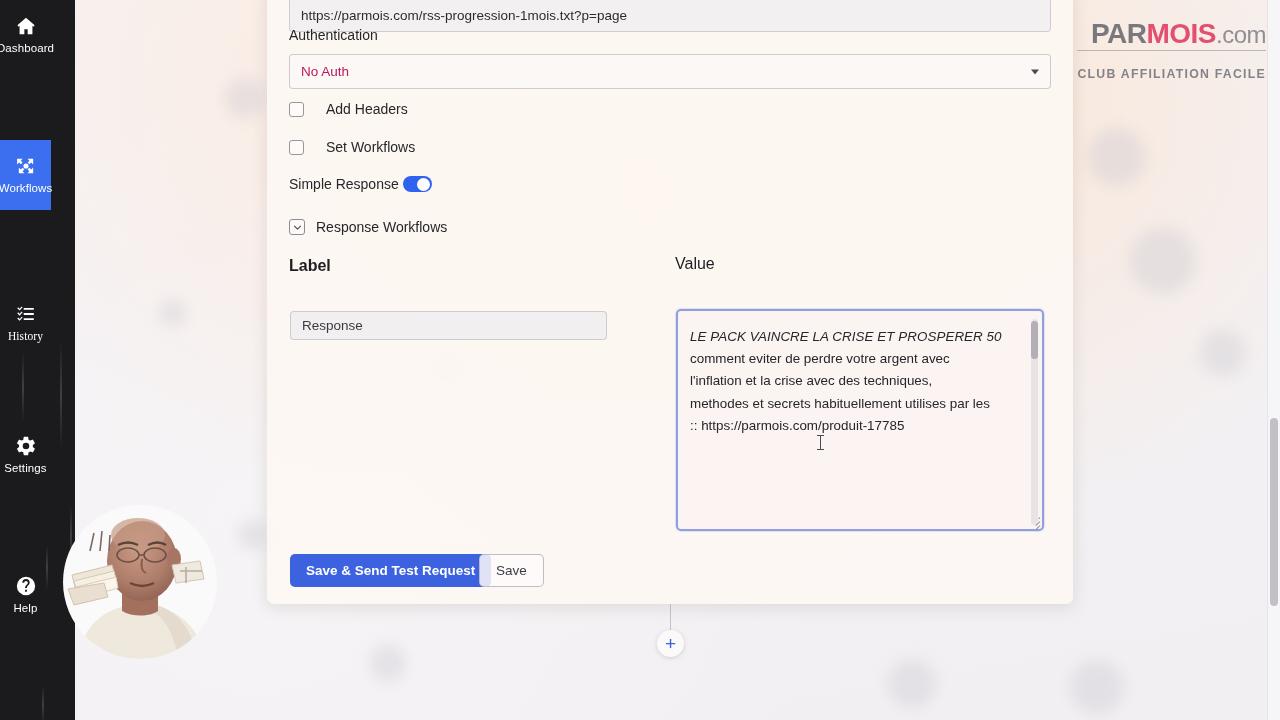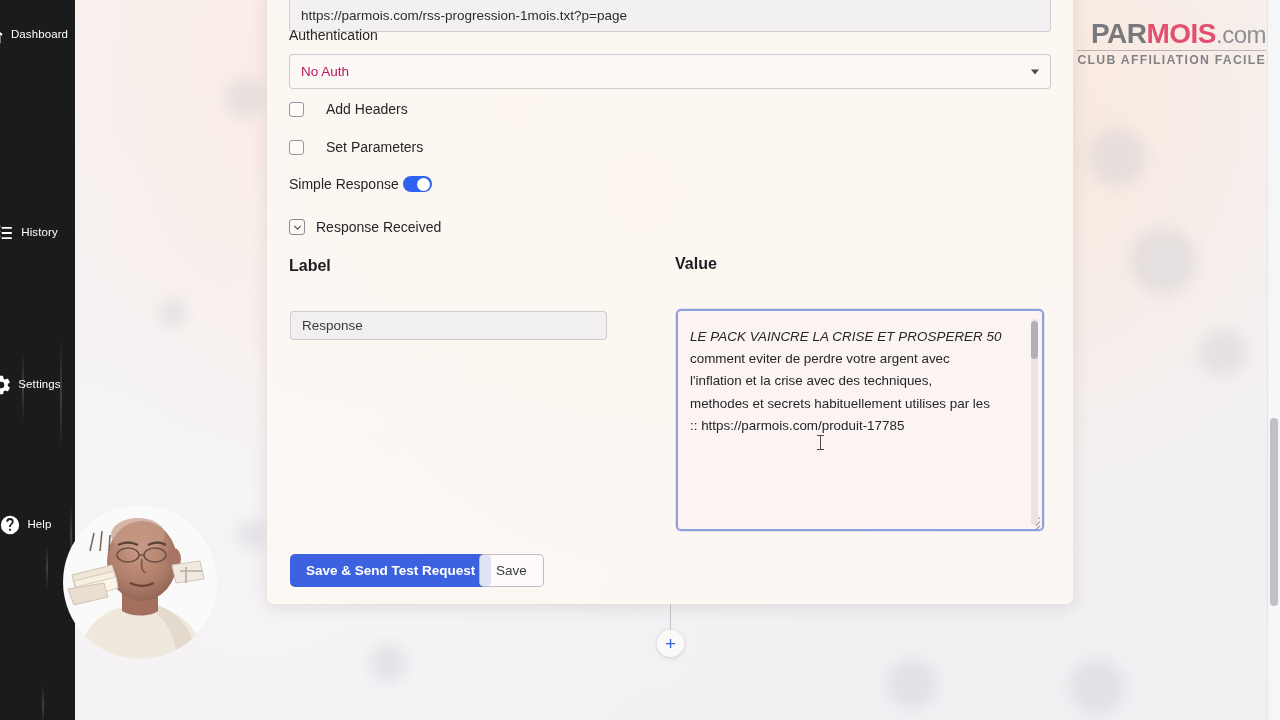--- a/index.html
+++ b/index.html
@@ -46,20 +46,21 @@
     width: 75px;
     height: 720px;
     background: #1b1b1d;
     z-index: 40;
   }
   .nav-item {
     position: relative;
     width: 51px;
     height: 70px;
     display: flex;
+    flex-direction: column;
     align-items: center;
     justify-content: center;
     gap: 6px;
     color: #ffffff;
     cursor: pointer;
   }
   .nav-item.active { background: #3b6ff0; }
   .nav-ico { width: 22px; height: 22px; display: block; }
   .nav-ico svg { width: 22px; height: 22px; display: block; fill: #fff; }
   .nav-label {
@@ -196,21 +197,21 @@
     background: rgba(255,255,255,0.3);
     display: flex;
     align-items: center;
     justify-content: center;
     flex: none;
   }
   .expander-box svg { width: 9px; height: 9px; display: block; }
   .expander-label { font-size: 14px; color: #26262a; }
 
   .col-label-left  { left: 22px; top: 271px; font-weight: 700; }
-  .col-label-right { left: 408px; top: 269px; font-weight: 700; }
+  .col-label-right { left: 408px; top: 269px; font-weight: 400; }
   .col-label-left, .col-label-right {
     position: absolute;
     font-size: 16px;
     color: #1e1e22;
   }
 
   .text-input {
     position: absolute;
     left: 23px; top: 325px;
     width: 317px;
@@ -364,21 +365,21 @@
   .logo-main .mid { color: #e24266; }
   .logo-main .dot { color: #6f6f74; }
   .logo-main .tld { font-size: 24px; font-weight: 400; color: #87878d; }
   .logo-sub {
     margin-top: 2px;
     font-size: 12.3px;
     font-weight: 700;
     letter-spacing: 1.25px;
     color: #7a7a80;
     border-top: 1px solid rgba(130,128,135,0.55);
-    padding-top: 2px;
+    padding-top: 16px;
     white-space: nowrap;
   }
 
   
   #webcam {
     position: absolute;
     left: 60px; top: 505px;
     width: 160px; height: 155px;
     border-radius: 50%;
     overflow: hidden;
@@ -433,22 +434,30 @@
 
     <div class="nav-item" style="top:0;">
       <span class="nav-ico">
         <svg viewBox="0 0 24 24">
             <path d="M12 3 2.6 11.2l1.3 1.5L5 11.8V21h5.2v-5.4h3.6V21H19v-9.2l1.1.9 1.3-1.5L12 3z"></path>
           </svg>
       </span>
       <span class="nav-label">Dashboard</span>
     </div>
 
-
-    <div class="nav-item" style="top:128px;">
+    <div class="nav-item active" style="top:70px;">
+      <span class="nav-ico">
+        <svg viewBox="0 0 24 24">
+            <path d="M12 9.2a2.8 2.8 0 1 0 0 5.6 2.8 2.8 0 0 0 0-5.6zM4.2 4.2h4.2L6.3 6.3l2 2-1.9 1.9-2-2-2.1 2.1V4.2zm11.4 0h4.2v6.1l-2.1-2.1-2 2-1.9-1.9 2-2-2.1-2.1zM4.2 19.8v-6.1l2.1 2.1 2-2 1.9 1.9-2 2 2.1 2.1H4.2zm15.6 0h-6.2l2.1-2.1-2-2 1.9-1.9 2 2 2.2-2.1v6.1z"></path>
+          </svg>
+      </span>
+      <span class="nav-label">Workflows</span>
+    </div>
+
+    <div class="nav-item" style="top:148px;font-family:Liberation Serif, serif;">
       <span class="nav-ico">
         <svg viewBox="0 0 24 24">
           <path d="M9.5 5.4h11v2h-11zM9.5 11h11v2h-11zM9.5 16.6h11v2h-11z"></path>
           <path d="M3.4 4.6 5 6.2l2.4-2.5.9.9L5 8.2 2.5 5.6zM3.4 10.2 5 11.8l2.4-2.5.9.9L5 13.8l-2.5-2.6zM3.4 15.8 5 17.4l2.4-2.5.9.9L5 19.4l-2.5-2.6z"></path>
         </svg>
       </span>
       <span class="nav-label">History</span>
     </div>
 
     <div class="nav-item" style="top:210px;">
@@ -482,37 +491,37 @@
         <span class="select-caret"></span>
       </div>
 
       <div class="check-row row-headers">
         <span class="chk"></span>
         <span class="check-label">Add Headers</span>
       </div>
 
       <div class="check-row row-params">
         <span class="chk"></span>
-        <span class="check-label">Set Parameters</span>
+        <span class="check-label">Set Workflows</span>
       </div>
 
       <div class="toggle-row">
         <span class="toggle-text">Simple Response</span>
         <span class="toggle">
             <span class="knob"></span>
           </span>
       </div>
 
       <div class="expander-row">
         <span class="expander-box">
           <svg viewBox="0 0 12 12">
               <path d="M2 4.2 6 8.2l4-4" stroke="#4a4a52" stroke-width="1.4" fill="none" stroke-linecap="round" stroke-linejoin="round"></path>
             </svg>
         </span>
-        <span class="expander-label">Response Received</span>
+        <span class="expander-label">Response Workflows</span>
       </div>
 
       <div class="col-label-left">Label</div>
       <div class="col-label-right">Value</div>
 
       <div class="text-input">Response</div>
 
       <div class="textarea">
         <div class="ta-line cap">LE PACK  VAINCRE LA CRISE ET PROSPERER  50</div>
         <div class="ta-line">comment eviter de perdre votre argent avec</div>

